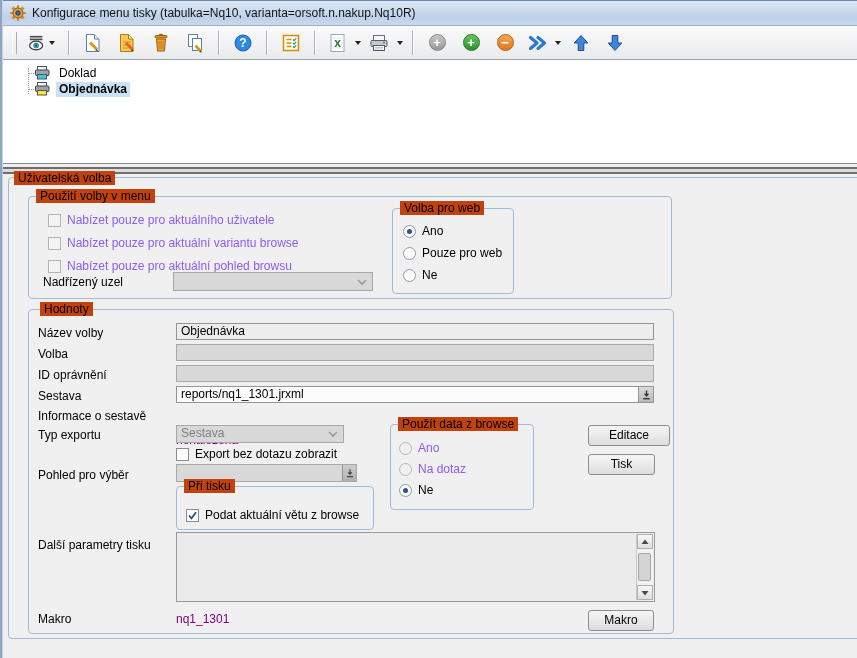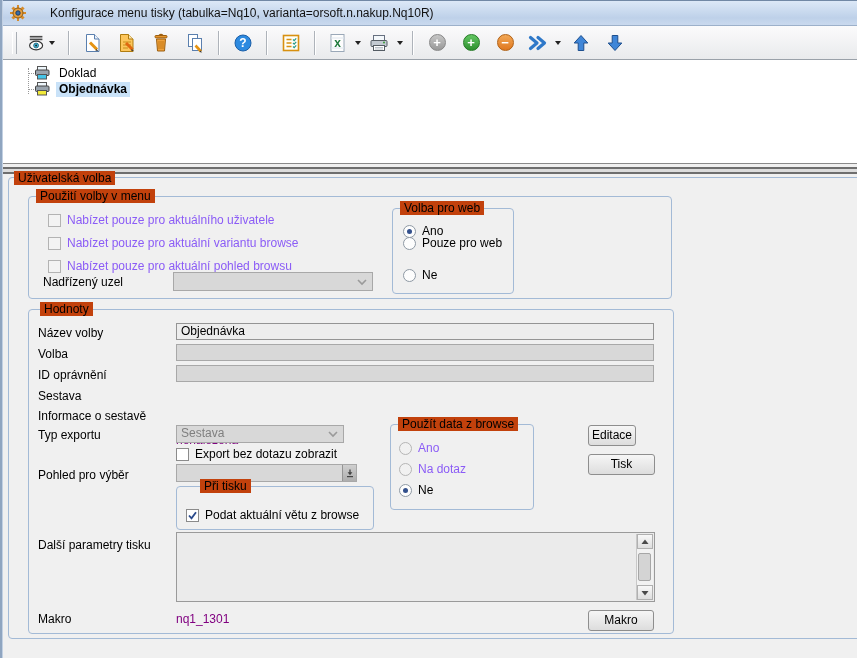--- a/index.html
+++ b/index.html
@@ -1,20 +1,20 @@
 <!DOCTYPE html>
 <html><head>
 <meta charset="utf-8">
 <style>
   html,body{margin:0;padding:0;background:#e9e9e9;font-family:"Liberation Sans",sans-serif;font-size:12px;color:#000;}
   .window{position:relative;width:857px;height:658px;overflow:hidden;background:#f0f0f0;}
   .abs{position:absolute;}
   
   .wborder-left{left:0;top:0;width:2px;height:658px;background:#8fa5c0;border-right:1px solid #c2d0e2;z-index:9;}
-  .titlebar{left:0;top:0;width:857px;height:26px;background:linear-gradient(#dce8f7,#bed1e9 70%,#c9d9ee);border-top:1px solid #7188a5;border-bottom:1px solid #9cb0ca;display:flex;align-items:center;gap:24px;padding-left:10px;box-sizing:border-box;}
+  .titlebar{left:0;top:0;width:857px;height:26px;background:linear-gradient(#dce8f7,#bed1e9 70%,#c9d9ee);border-top:1px solid #7188a5;border-bottom:1px solid #9cb0ca;display:flex;align-items:center;gap:6px;padding-left:10px;box-sizing:border-box;}
   .title-text{white-space:nowrap;color:#111;}
   
   .toolbar{left:0;top:26px;width:857px;height:34px;background:linear-gradient(#fbfbfc,#e9eaec);border-bottom:1px solid #9aa1a9;display:flex;align-items:center;padding-left:10px;box-sizing:border-box;}
   .grip{width:3px;height:22px;border-left:1px solid #fff;border-right:1px solid #a8adb4;margin:0 7px 0 2px;}
   .tbtn{width:26px;height:26px;display:flex;align-items:center;justify-content:center;flex:none;margin:0 4px;}
   .tbtn.narrow{margin:0 2px;}
   .tsep{width:1px;height:24px;background:#aeb3ba;border-right:1px solid #ffffff;margin:0 6px;flex:none;}
   .caret{width:0;height:0;border-left:3.5px solid transparent;border-right:3.5px solid transparent;border-top:4px solid #222;margin:0 3px;flex:none;}
   .circle{width:17px;height:17px;border-radius:50%;display:flex;align-items:center;justify-content:center;color:#fff;font-weight:bold;font-size:13px;line-height:17px;box-sizing:border-box;}
   .circle.gray{background:linear-gradient(#c6c6c6,#989898);border:1px solid #878787;}
@@ -266,21 +266,21 @@
     </svg>
   </div>
 
   <div class="gb" style="left:392px;top:208px;width:120px;height:84px;"></div>
   <span class="gb-label" style="left:400px;top:201px;">Volba pro web</span>
 
   <div class="rdrow" style="left:403px;top:224px;">
     <span class="rdot on"></span>
     <span>Ano</span>
   </div>
-  <div class="rdrow" style="left:403px;top:236px;">
+  <div class="rdrow" style="left:403px;top:246px;">
     <span class="rdot"></span>
     <span>Pouze pro web</span>
   </div>
   <div class="rdrow" style="left:403px;top:268px;">
     <span class="rdot"></span>
     <span>Ne</span>
   </div>
 
   <div class="gb" style="left:28px;top:309px;width:644px;height:323px;"></div>
   <span class="gb-label" style="left:40px;top:302px;">Hodnoty</span>
@@ -294,20 +294,30 @@
   <div class="field disabled" style="left:176px;top:344px;width:478px;height:17px;">
     <span></span>
   </div>
 
   <span class="lbl" style="left:38px;top:368px;">ID oprávnění</span>
   <div class="field disabled" style="left:176px;top:365px;width:478px;height:17px;">
     <span></span>
   </div>
 
   <span class="lbl" style="left:38px;top:389px;">Sestava</span>
+  <div class="field white" style="left:176px;top:386px;width:478px;height:17px;padding-right:18px;">
+    <span>reports/nq1_1301.jrxml</span>
+    <span class="inbtn" style="right:0;width:15px;">
+      <svg width="9" height="10" viewBox="0 0 9 10">
+        <path d="M4.5 0.5 V5" stroke="#333" stroke-width="1.4"></path>
+        <path d="M1.8 3.8 l2.7 3.2 2.7 -3.2 z" fill="#333"></path>
+        <rect x="1.2" y="8" width="6.6" height="1.4" fill="#333"></rect>
+      </svg>
+    </span>
+  </div>
 
   <span class="lbl" style="left:38px;top:409px;">Informace o sestavě</span>
   <span class="lbl purple" style="left:176px;top:409px;margin-top:24px;">nenalezena</span>
 
   <span class="lbl" style="left:38px;top:428px;">Typ exportu</span>
   <div class="field disabled" style="left:176px;top:425px;width:168px;height:18px;">
     <span>Sestava</span>
     <svg class="combo-chev" width="10" height="7" viewBox="0 0 10 7">
       <path d="M1 1 l4 4 4 -4" fill="none" stroke="#9a9a9a" stroke-width="1.6"></path>
     </svg>
@@ -324,21 +334,21 @@
     <span class="inbtn" style="right:0;width:14px;background:linear-gradient(#cfcfcf,#aeaeae);">
       <svg width="8" height="9" viewBox="0 0 8 9">
         <path d="M4 0.5 V4" stroke="#444" stroke-width="1.3"></path>
         <path d="M1.6 3.2 l2.4 3 2.4 -3 z" fill="#444"></path>
         <rect x="1" y="7" width="6" height="1.2" fill="#444"></rect>
       </svg>
     </span>
   </div>
 
   <div class="gb" style="left:176px;top:486px;width:196px;height:42px;"></div>
-  <span class="gb-label" style="left:184px;top:479px;margin-left:16px;">Při tisku</span>
+  <span class="gb-label" style="left:184px;top:479px;">Při tisku</span>
   <div class="cbrow" style="left:186px;top:500px;margin-top:8px;">
     <span class="cbbox">
       <svg width="9" height="9" viewBox="0 0 9 9">
         <path d="M1 4.5 l2.5 2.8 L8 1.2" fill="none" stroke="#2a4a8c" stroke-width="1.8"></path>
       </svg>
     </span>
     <span>Podat aktuální větu z browse</span>
   </div>
 
   <div class="gb" style="left:390px;top:424px;width:142px;height:84px;"></div>
@@ -350,21 +360,21 @@
   </div>
   <div class="rdrow" style="left:399px;top:462px;">
     <span class="rdot off"></span>
     <span class="dis">Na dotaz</span>
   </div>
   <div class="rdrow" style="left:399px;top:483px;">
     <span class="rdot on"></span>
     <span>Ne</span>
   </div>
 
-  <div class="btn" style="left:588px;top:425px;width:48px;height:21px;">
+  <div class="btn" style="left:588px;top:425px;width:82px;height:21px;">
     <span>Editace</span>
   </div>
   <div class="btn" style="left:588px;top:454px;width:67px;height:21px;">
     <span>Tisk</span>
   </div>
 
   <span class="lbl" style="left:38px;top:538px;">Další parametry tisku</span>
   <div class="tarea" style="left:176px;top:532px;width:479px;height:70px;">
     <span></span>
     <div class="sb">

